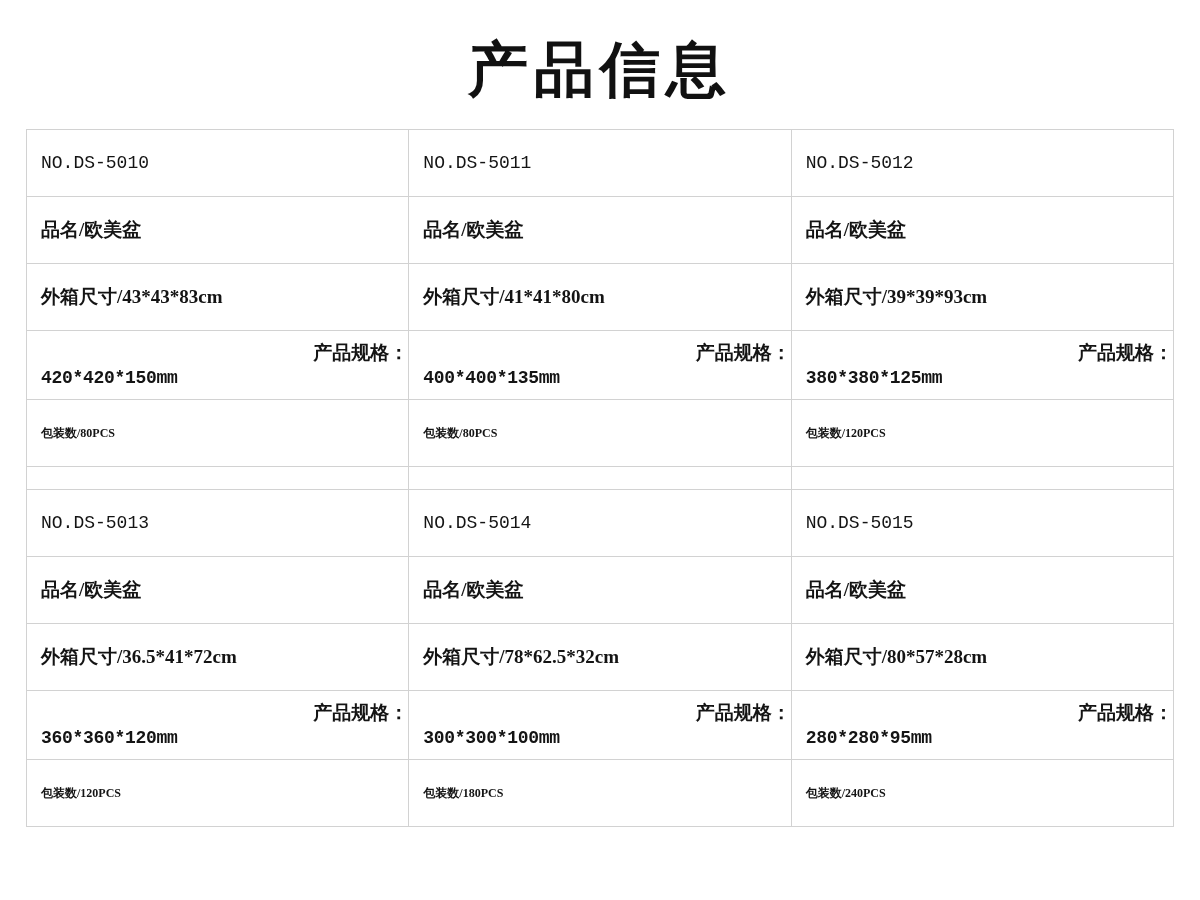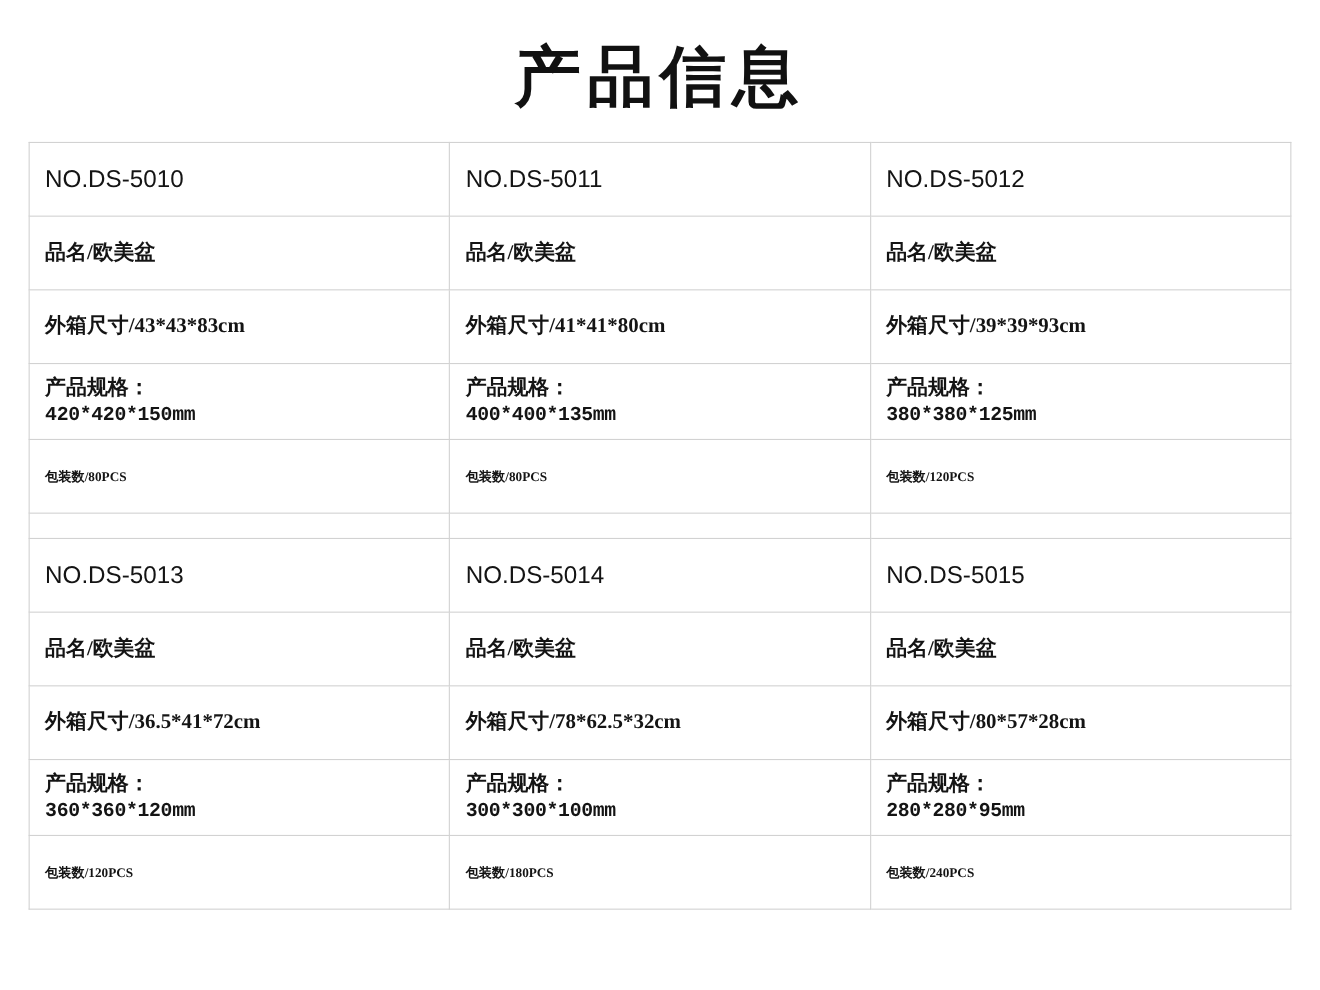--- a/index.html
+++ b/index.html
@@ -44,22 +44,22 @@
     font-family: "Liberation Serif", serif;
     font-size: 19px;
     line-height: 1.35;
     height: 67px;
     color: #141414;
     word-break: break-all;
   }
   
   .row-no td {
     height: 66px;
-    font-family: Liberation Sans, sans-serif;
-    font-size: 22px;
+    font-family: Liberation Mono, monospace;
+    font-size: 18px;
     letter-spacing: 0px;
   }
   .row-name td {
     height: 66px;
     font-weight: 700;
     font-size: 19px;
   }
   .row-carton td {
     height: 66px;
     font-weight: 700;
@@ -80,20 +80,21 @@
     border-left: 1px solid #d2d2d2;
     border-right: 1px solid #d2d2d2;
     border-top: 1px solid #d2d2d2;
     border-bottom: 1px solid #d2d2d2;
   }
   .spec-two-line {
     display: block;
   }
   .spec-two-line .lbl {
     display: block;
+    text-align: right;
   }
   .spec-two-line .val {
     display: block;
     font-family: "Liberation Mono", monospace;
     font-weight: 700;
     font-size: 18px;
     letter-spacing: -0.3px;
   }
 </style>
 </head>

